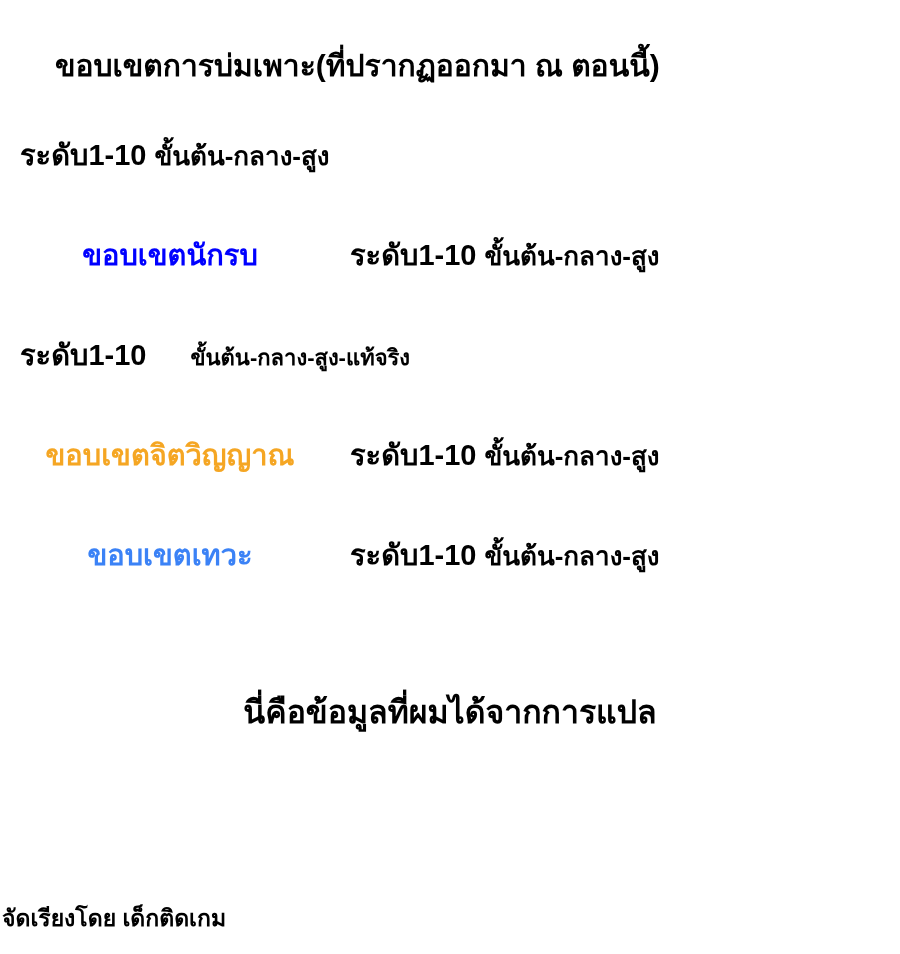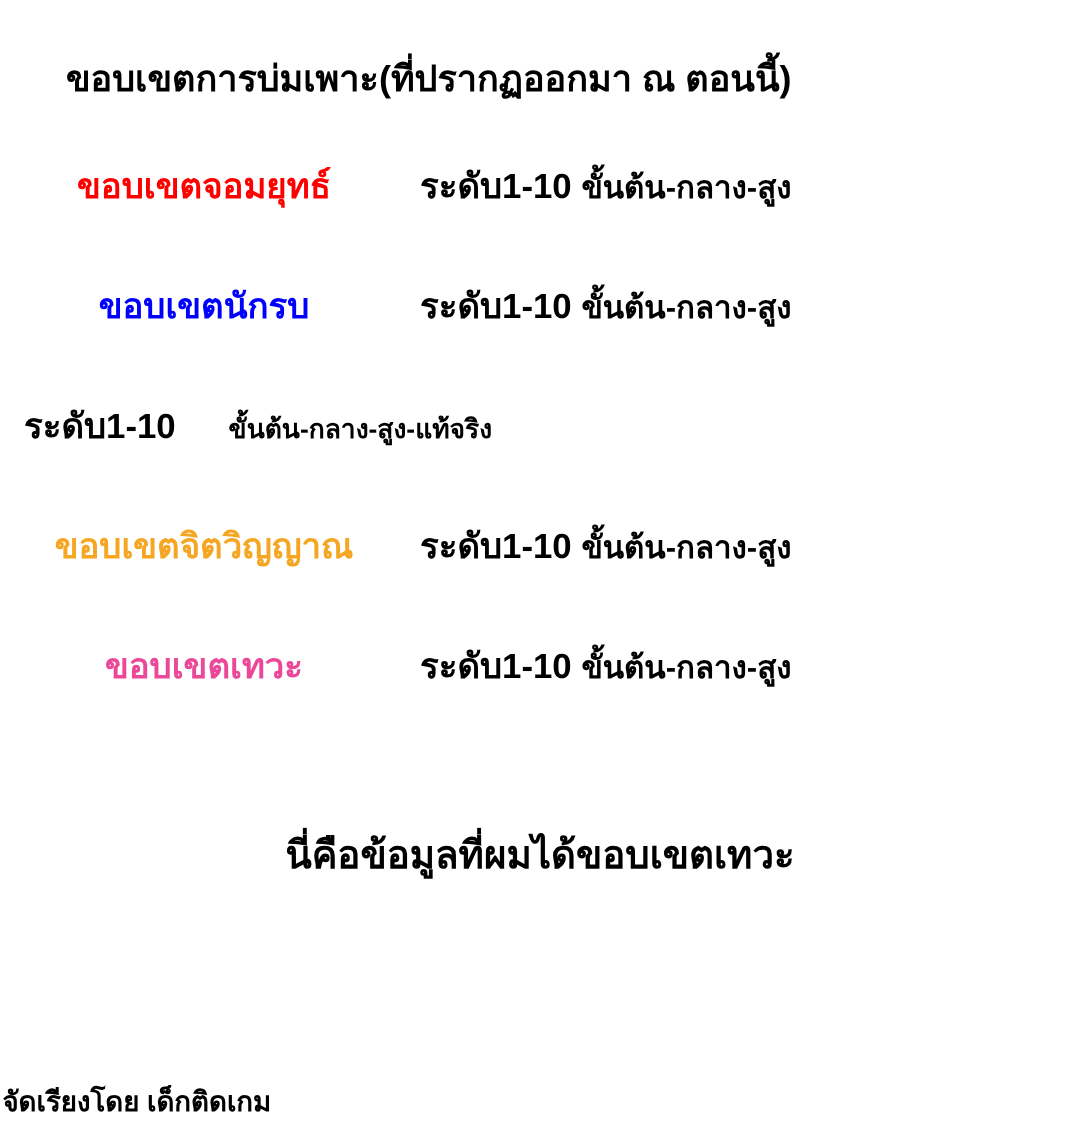--- a/index.html
+++ b/index.html
@@ -96,21 +96,20 @@
 </head>
 <body>
 
 <div class="page">
 
   <div class="title">ขอบเขตการบ่มเพาะ(ที่ปรากฏออกมา ณ ตอนนี้)</div>
 
   <div class="rows">
 
     <div class="row">
-      <div class="row-label" style="color:#ff0000">ขอบเขตจอมยุทธ์</div>
       <div class="row-detail">
         <span class="level">ระดับ1-10</span>
         <span class="tiers">ขั้นต้น-กลาง-สูง</span>
       </div>
     </div>
 
     <div class="row">
       <div class="row-label" style="color:#0000ff">ขอบเขตนักรบ</div>
       <div class="row-detail">
         <span class="level">ระดับ1-10</span>
@@ -127,28 +126,28 @@
 
     <div class="row">
       <div class="row-label" style="color:#f5a623">ขอบเขตจิตวิญญาณ</div>
       <div class="row-detail">
         <span class="level">ระดับ1-10</span>
         <span class="tiers">ขั้นต้น-กลาง-สูง</span>
       </div>
     </div>
 
     <div class="row">
-      <div class="row-label" style="color:#ec4899">ขอบเขตเทวะ</div>
+      <div class="row-label" style="color:#3b82f6">ขอบเขตเทวะ</div>
       <div class="row-detail">
         <span class="level">ระดับ1-10</span>
         <span class="tiers">ขั้นต้น-กลาง-สูง</span>
       </div>
     </div>
 
   </div>
 
   <div class="footer">
-    <div class="footer-line">นี่คือข้อมูลที่ผมได้ขอบเขตเทวะ</div>
+    <div class="footer-line">นี่คือข้อมูลที่ผมได้จากการแปล</div>
   </div>
 
   <div class="credit">จัดเรียงโดย เด็กติดเกม</div>
 
 </div>
 
 </body></html>

